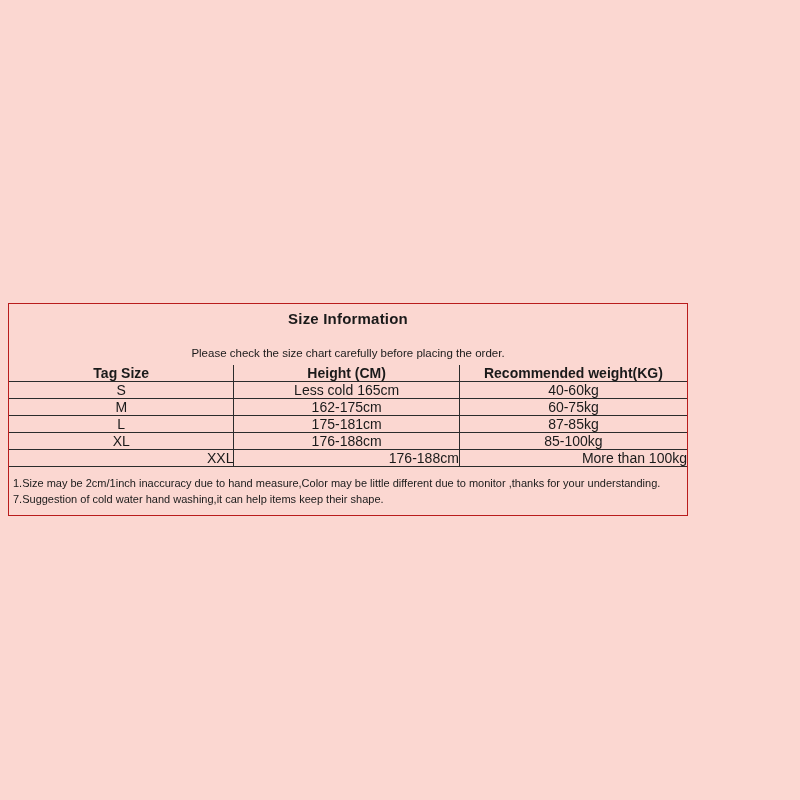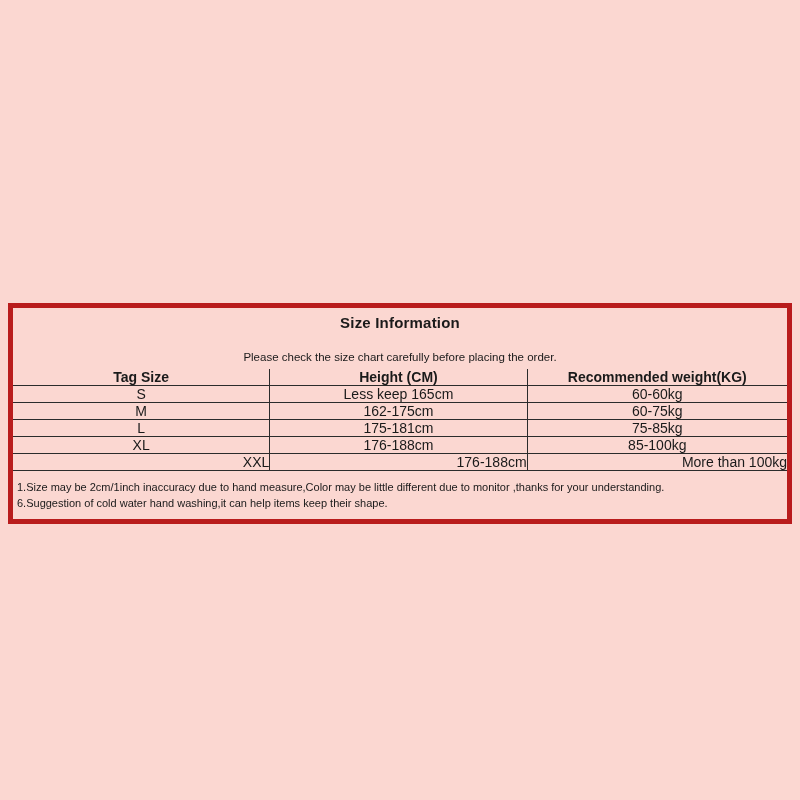--- a/index.html
+++ b/index.html
@@ -16,22 +16,22 @@
   .page {
     position: relative;
     width: 800px;
     height: 800px;
     background: #fbd7d1;
   }
   .size-chart {
     position: absolute;
     left: 8px;
     top: 303px;
-    width: 784px;
-    border: 5px solid #b91c1c;
+    width: 680px;
+    border: 1px solid #b91c1c;
     box-sizing: border-box;
     background: transparent;
   }
   .chart-title {
     text-align: center;
     font-size: 15px;
     font-weight: bold;
     color: #1a1a1a;
     padding: 6px 0 2px 0;
     letter-spacing: 0.2px;
@@ -104,46 +104,46 @@
 
     <table class="size-table">
       <tbody>
         <tr>
           <th>Tag Size</th>
           <th class="col-height">Height (CM)</th>
           <th class="col-weight">Recommended weight(KG)</th>
         </tr>
         <tr>
           <td>S</td>
-          <td class="col-height">Less keep 165cm</td>
-          <td class="col-weight">60-60kg</td>
+          <td class="col-height">Less cold 165cm</td>
+          <td class="col-weight">40-60kg</td>
         </tr>
         <tr>
           <td>M</td>
           <td class="col-height">162-175cm</td>
           <td class="col-weight">60-75kg</td>
         </tr>
         <tr>
           <td>L</td>
           <td class="col-height">175-181cm</td>
-          <td class="col-weight">75-85kg</td>
+          <td class="col-weight">87-85kg</td>
         </tr>
         <tr>
           <td>XL</td>
           <td class="col-height">176-188cm</td>
           <td class="col-weight">85-100kg</td>
         </tr>
         <tr>
           <td>XXL</td>
           <td class="col-height">176-188cm</td>
           <td class="col-weight">More than 100kg</td>
         </tr>
       </tbody>
     </table>
 
     <div class="attention">
       <div class="attention-line">1.Size may be 2cm/1inch inaccuracy due to hand measure,Color may be little different due to monitor ,thanks for your understanding.</div>
-      <div class="attention-line">6.Suggestion of cold water hand washing,it can help items keep their shape.</div>
+      <div class="attention-line">7.Suggestion of cold water hand washing,it can help items keep their shape.</div>
     </div>
 
   </div>
 
 </div>
 
 </body></html>

